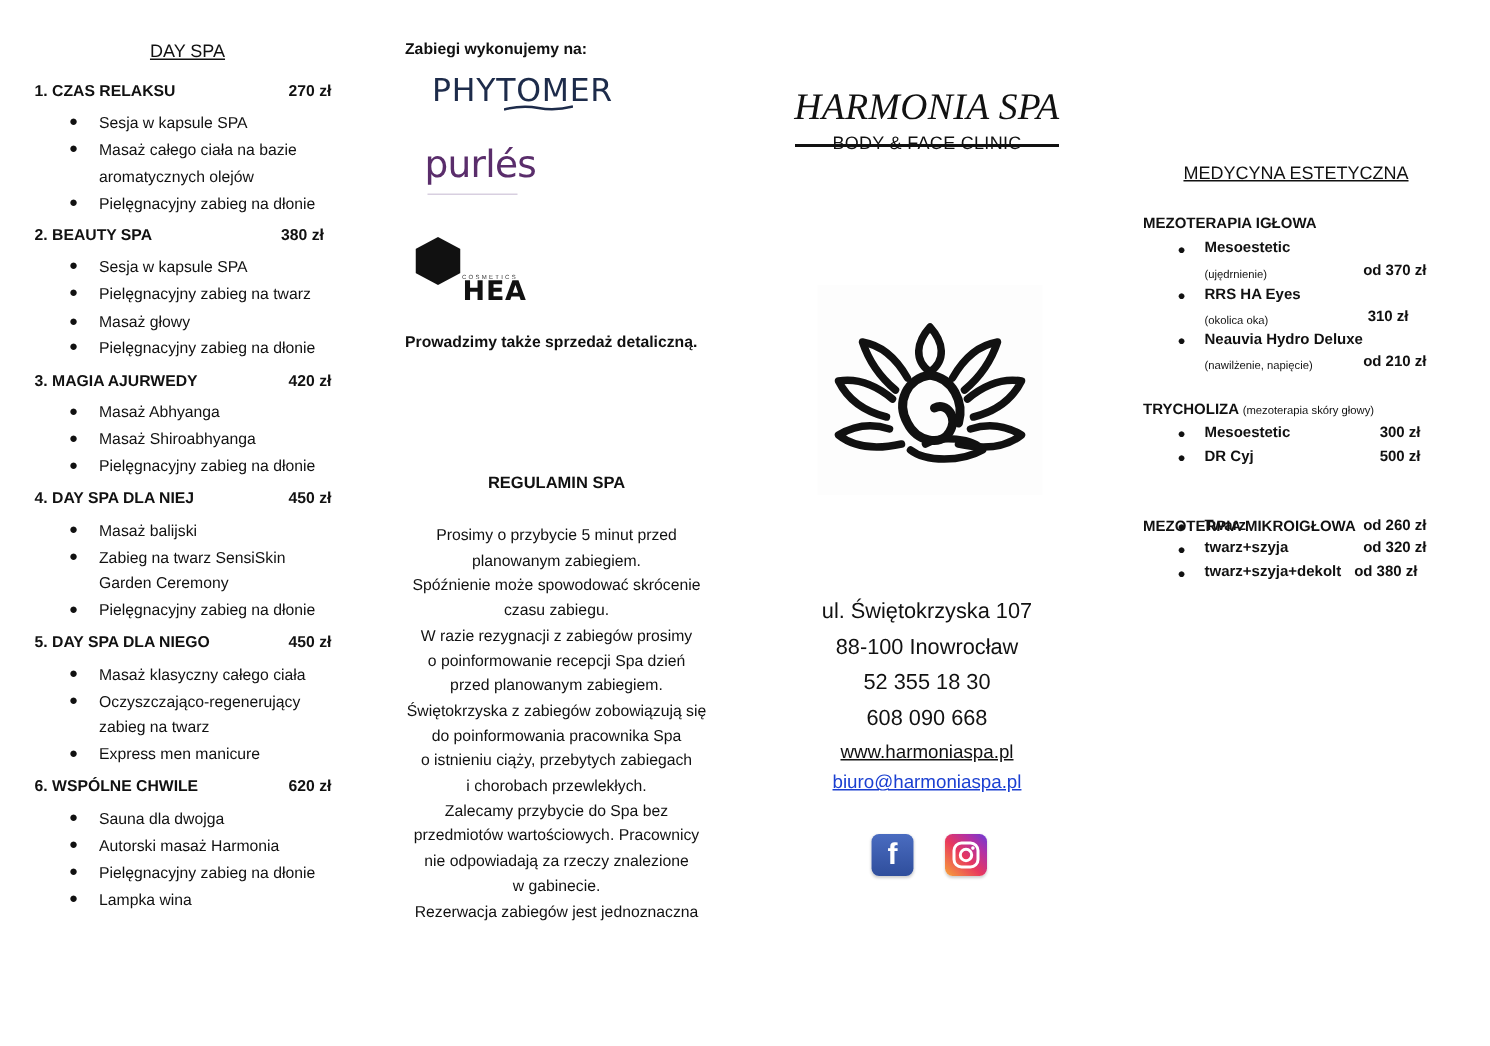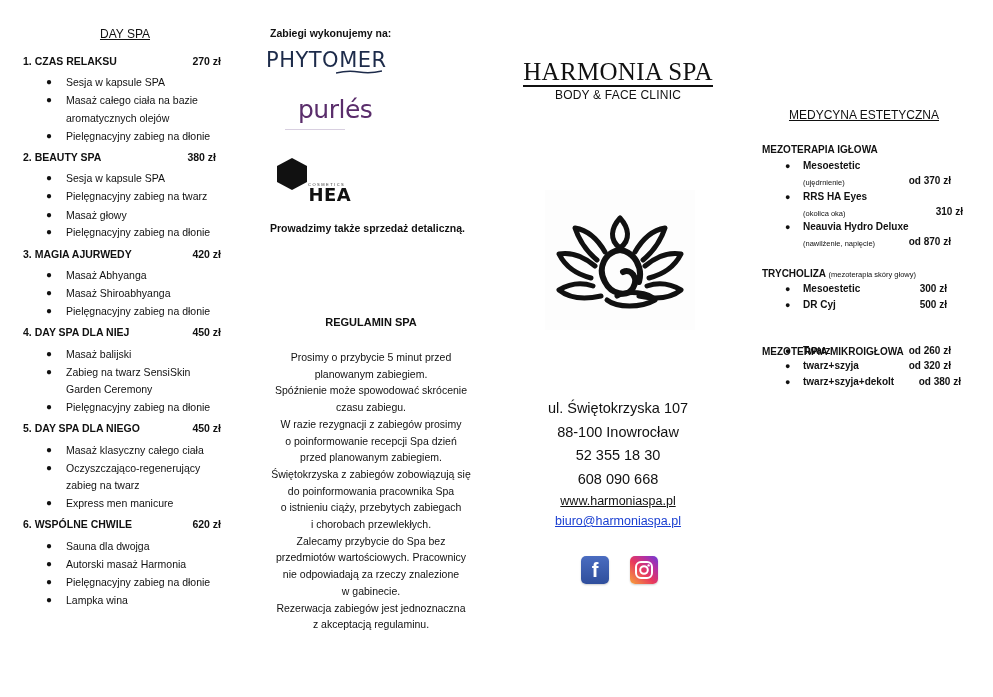--- a/index.html
+++ b/index.html
@@ -5,36 +5,36 @@
   * { box-sizing: border-box; margin: 0; padding: 0; }
   html, body { width: 993px; height: 697px; background: #ffffff; overflow: hidden; }
   body { position: relative; font-family: "Liberation Sans", "DejaVu Sans", sans-serif; color: #111; }
   .col1-title { position: absolute; left: 0; width: 250px; top: 27px; text-align: center; font-size: 12px; text-decoration: underline; }
   .pkg-head { position: absolute; left: 23px; width: 198px; font-size: 10.5px; font-weight: bold; display: flex; justify-content: space-between; }
   .pkg-item { position: absolute; left: 66px; width: 160px; font-size: 10.5px; line-height: 18px; }
   .pkg-bullet { position: absolute; left: 46px; font-size: 10px; line-height: 18px; }
 
   
   .brands-label { position: absolute; left: 270px; top: 27px; font-size: 10.5px; font-weight: bold; }
-  .phytomer { position: absolute; left: 266px; top: 48px; font-size: 21px; letter-spacing: 0.5px; color: #1d2b4a; font-family: "DejaVu Sans", sans-serif; }
+  .phytomer { position: absolute; left: 288px; top: 48px; font-size: 21px; letter-spacing: 0.5px; color: #1d2b4a; font-family: "DejaVu Sans", sans-serif; }
   .phytomer-wave { position: absolute; left: 336px; top: 69px; width: 46px; height: 6px; }
-  .purles { position: absolute; left: 298px; top: 95px; font-size: 25px; color: #5a2d6b; font-family: "DejaVu Sans", sans-serif; letter-spacing: -0.5px; }
+  .purles { position: absolute; left: 283px; top: 95px; font-size: 25px; color: #5a2d6b; font-family: "DejaVu Sans", sans-serif; letter-spacing: -0.5px; }
   .purles-line { position: absolute; left: 285px; top: 129px; width: 60px; height: 1px; background: #d8cfe0; }
   .rhea-hex { position: absolute; left: 277px; top: 158px; width: 30px; height: 32px; }
   .rhea-text { position: absolute; left: 294px; top: 160px; font-size: 18px; font-weight: bold; color: #111; letter-spacing: 0.5px; font-family: "DejaVu Sans", sans-serif; margin-top: 24px; }
   .rhea-first { color: #fff; }
   .rhea-sub { position: absolute; left: 308px; top: 182px; font-size: 4px; letter-spacing: 1.5px; color: #333; }
   .retail { position: absolute; left: 270px; top: 222px; font-size: 10.5px; font-weight: bold; }
   .reg-title { position: absolute; left: 262px; width: 218px; top: 316px; text-align: center; font-size: 11px; font-weight: bold; }
   .reg-body { position: absolute; left: 262px; width: 218px; top: 349px; text-align: center; font-size: 10.5px; line-height: 16.7px; }
   .reg-body div { white-space: nowrap; }
 
   
   .brand-title { position: absolute; left: 500px; width: 236px; top: 58px; text-align: center; font-family: "Liberation Serif", "DejaVu Serif", serif; font-size: 25px; letter-spacing: 0.3px; }
-  .brand-title span { border-bottom: 2px solid #111; padding-bottom: 0; }
+  .brand-title span { border-bottom: 2px solid #111; padding-bottom: 11px; font-style: italic; }
   .brand-sub { position: absolute; left: 500px; width: 236px; top: 88px; text-align: center; font-size: 12px; letter-spacing: 0.2px; }
   .lotus-wrap { position: absolute; left: 545px; top: 190px; width: 150px; height: 140px; background: #fdfdfd; }
   .lotus-wrap svg { width: 150px; height: 140px; }
   .contact { position: absolute; left: 520px; width: 196px; text-align: center; font-size: 14.5px; color: #111; }
   .contact-small { position: absolute; left: 520px; width: 196px; text-align: center; font-size: 12.5px; }
   .link-www { color: #111; text-decoration: underline; }
   .link-mail { color: #1a3fd1; text-decoration: underline; }
   .social { position: absolute; top: 556px; width: 28px; height: 28px; border-radius: 5px; display: flex; align-items: center; justify-content: center; }
   .fb { left: 581px; background: linear-gradient(180deg, #4a6cc0, #2f4e9c); color: #fff; font-weight: bold; font-size: 20px; font-family: "Liberation Sans", sans-serif; box-shadow: 0 1px 2px rgba(0,0,0,0.2); }
   .ig { left: 630px; background: linear-gradient(45deg, #f7a33a 0%, #e8385d 45%, #b130a5 75%, #6a3bd6 100%); box-shadow: 0 1px 2px rgba(0,0,0,0.2); }
@@ -158,21 +158,20 @@
     <div>przed planowanym zabiegiem.</div>
     <div>Świętokrzyska z zabiegów zobowiązują się</div>
     <div>do poinformowania pracownika Spa</div>
     <div>o istnieniu ciąży, przebytych zabiegach</div>
     <div>i chorobach przewlekłych.</div>
     <div>Zalecamy przybycie do Spa bez</div>
     <div>przedmiotów wartościowych. Pracownicy</div>
     <div>nie odpowiadają za rzeczy znalezione</div>
     <div>w gabinecie.</div>
     <div>Rezerwacja zabiegów jest jednoznaczna</div>
-    <div>z akceptacją regulaminu.</div>
   </div>
 </div>
 
 <div>
   <div class="brand-title"><span>HARMONIA SPA</span></div>
   <div class="brand-sub">BODY &amp; FACE CLINIC</div>
 
   <div class="lotus-wrap">
     <svg viewBox="0 0 150 140">
       <g fill="none" stroke="#111" stroke-width="6" stroke-linecap="round" stroke-linejoin="round">
@@ -223,26 +222,26 @@
 
   <div class="sec-head" style="top:144px">MEZOTERAPIA IGŁOWA</div>
   <span class="m-bullet" style="top:161px">●</span>
   <div class="m-name" style="top:160px">Mesoestetic</div>
   <div class="m-note" style="top:178px">(ujędrnienie)</div>
   <div class="m-price" style="top:175px; right:42px">od 370 zł</div>
 
   <span class="m-bullet" style="top:192px">●</span>
   <div class="m-name" style="top:191px">RRS HA Eyes</div>
   <div class="m-note" style="top:209px">(okolica oka)</div>
-  <div class="m-price" style="top:206px; right:30px">310 zł</div>
+  <div class="m-price" style="top:206px; right:54px">310 zł</div>
 
   <span class="m-bullet" style="top:222px">●</span>
   <div class="m-name" style="top:221px">Neauvia Hydro Deluxe</div>
   <div class="m-note" style="top:239px">(nawilżenie, napięcie)</div>
-  <div class="m-price" style="top:236px; right:42px">od 870 zł</div>
+  <div class="m-price" style="top:236px; right:42px">od 210 zł</div>
 
   <div class="sec-head" style="top:268px">
     <span>TRYCHOLIZA</span>
     <span class="note">(mezoterapia skóry głowy)</span>
   </div>
   <span class="m-bullet" style="top:284px">●</span>
   <div class="m-name" style="top:283px">Mesoestetic</div>
   <div class="m-price" style="top:283px; right:46px">300 zł</div>
   <span class="m-bullet" style="top:300px">●</span>
   <div class="m-name" style="top:299px">DR Cyj</div>
@@ -250,14 +249,14 @@
 
   <div class="sec-head" style="top:346px">MEZOTERPIA MIKROIGŁOWA</div>
   <span class="m-bullet" style="top:346px">●</span>
   <div class="m-name" style="top:345px">Twarz</div>
   <div class="m-price" style="top:345px; right:42px">od 260 zł</div>
   <span class="m-bullet" style="top:361px">●</span>
   <div class="m-name" style="top:360px">twarz+szyja</div>
   <div class="m-price" style="top:360px; right:42px">od 320 zł</div>
   <span class="m-bullet" style="top:377px">●</span>
   <div class="m-name" style="top:376px">twarz+szyja+dekolt</div>
-  <div class="m-price" style="top:376px; right:32px">od 380 zł</div>
+  <div class="m-price" style="top:376px; right:48px">od 380 zł</div>
 </div>
 
 </body></html>

